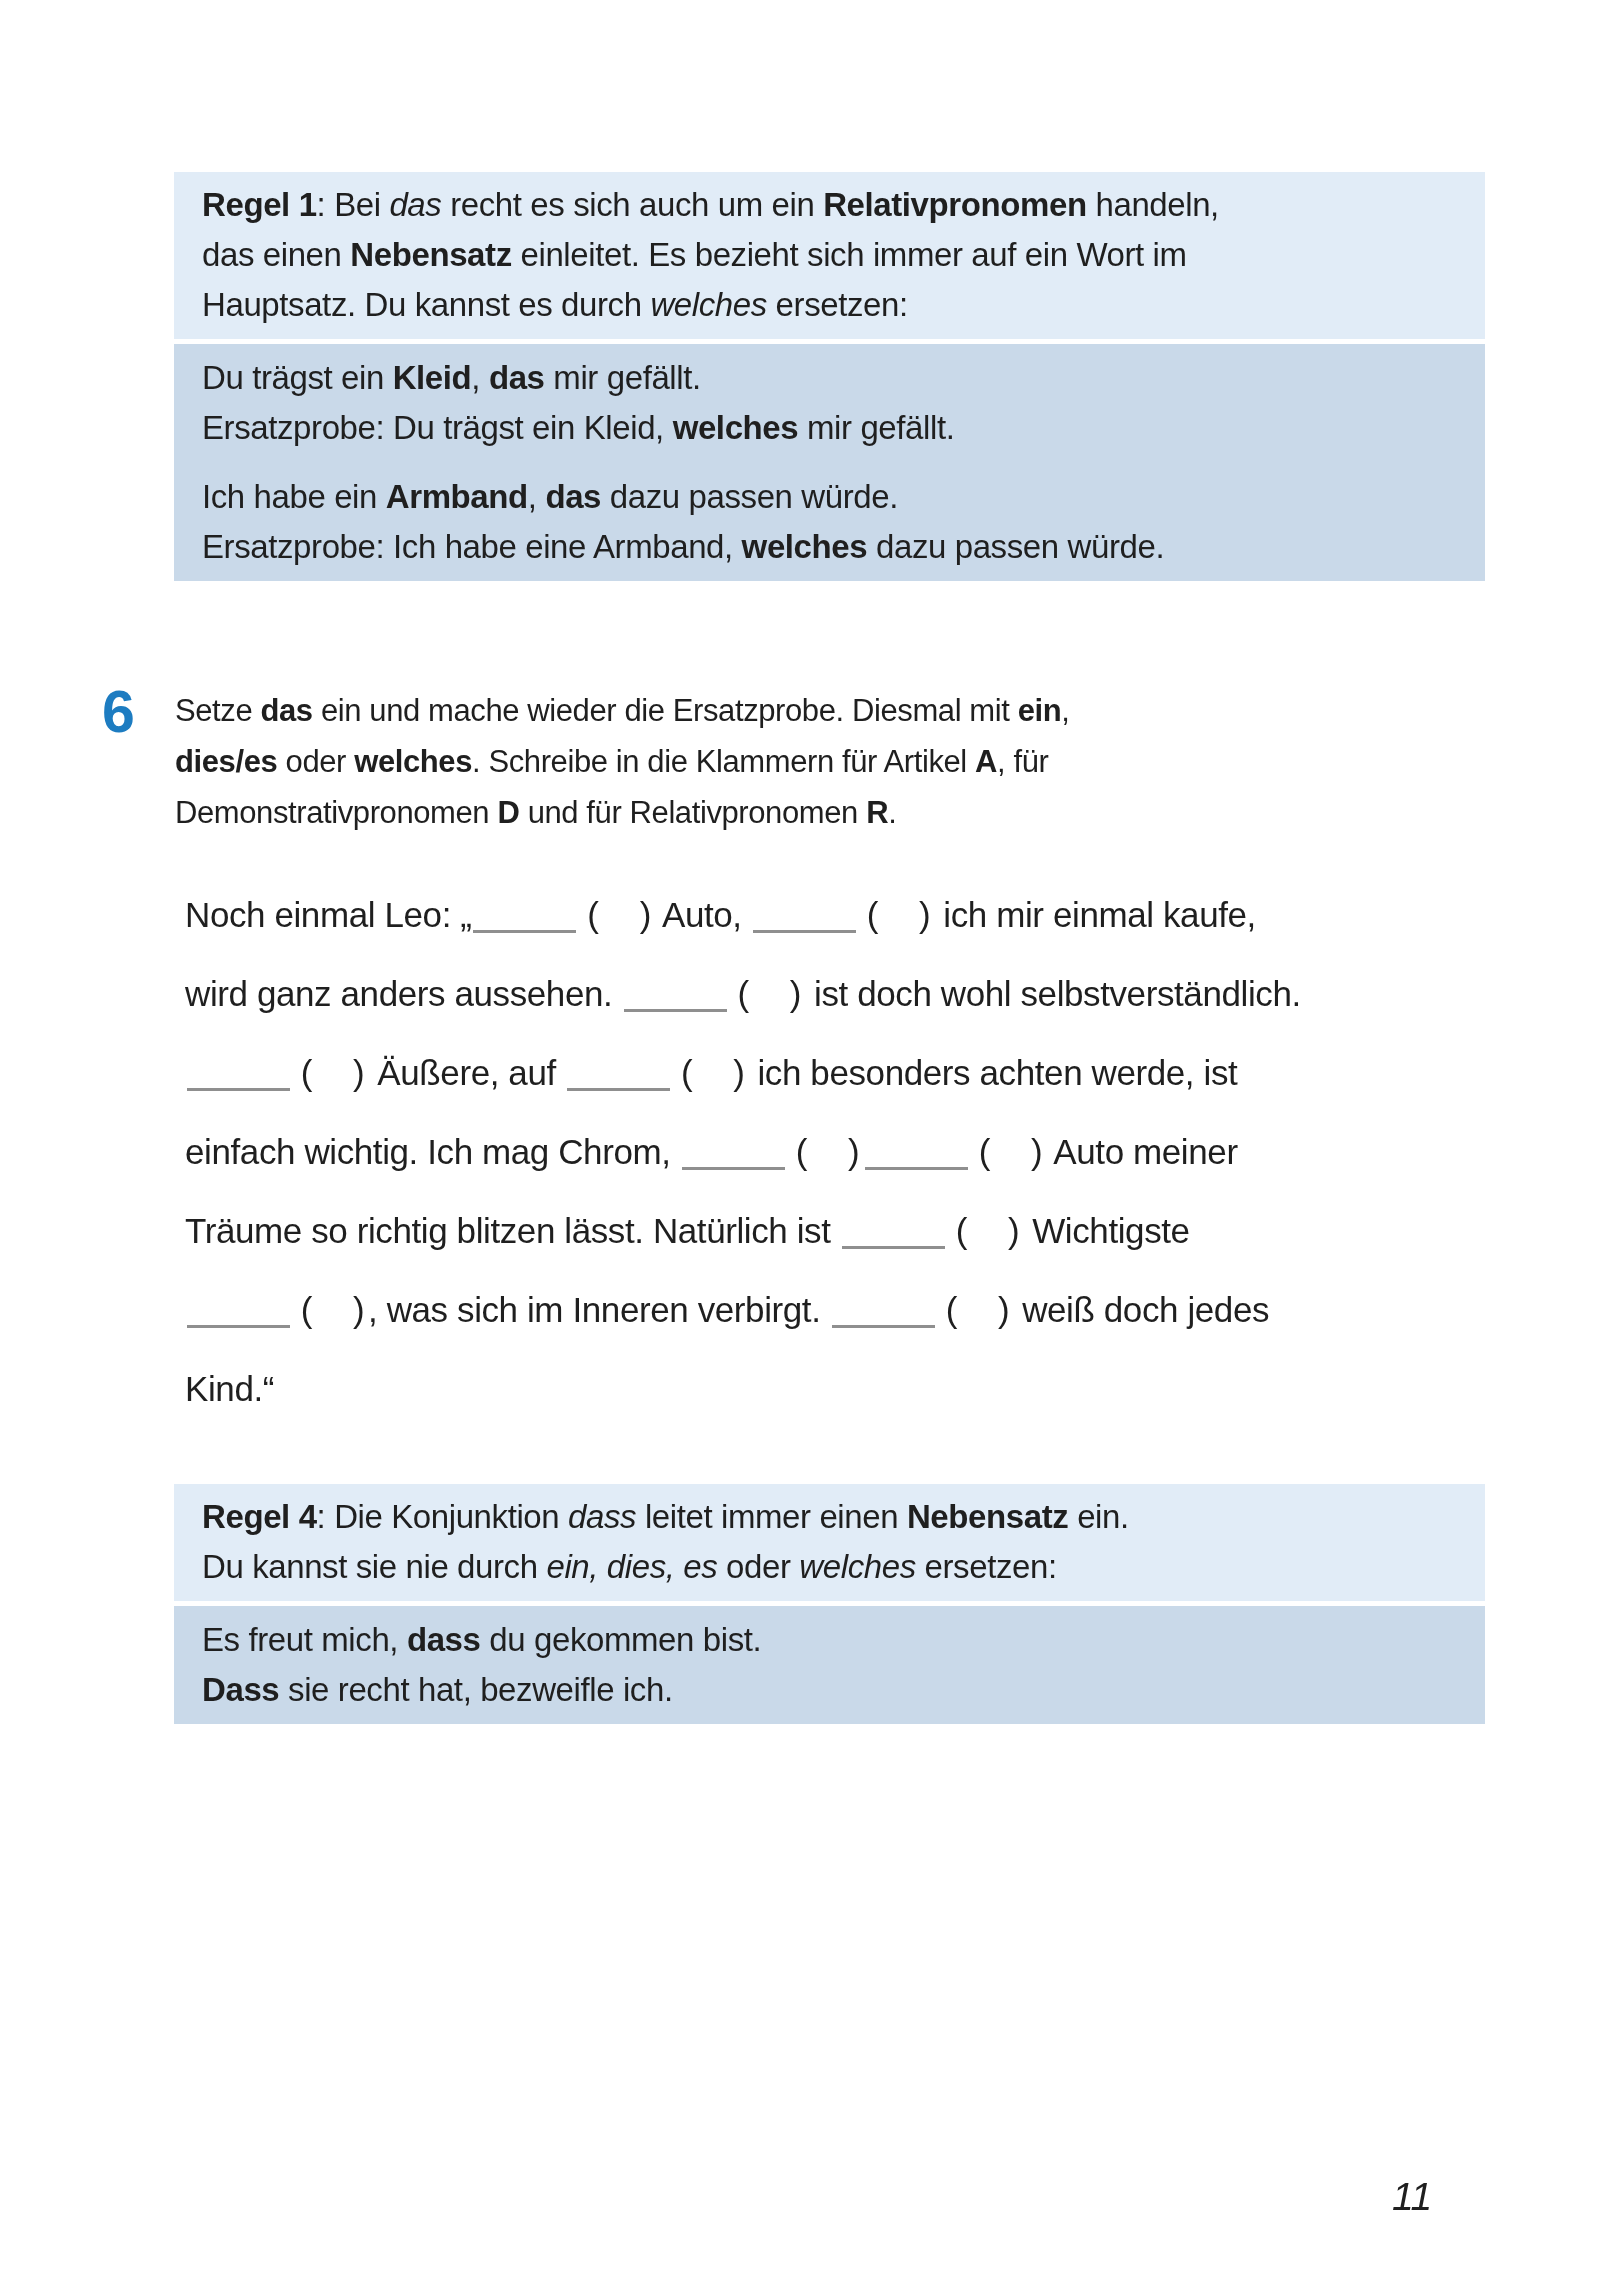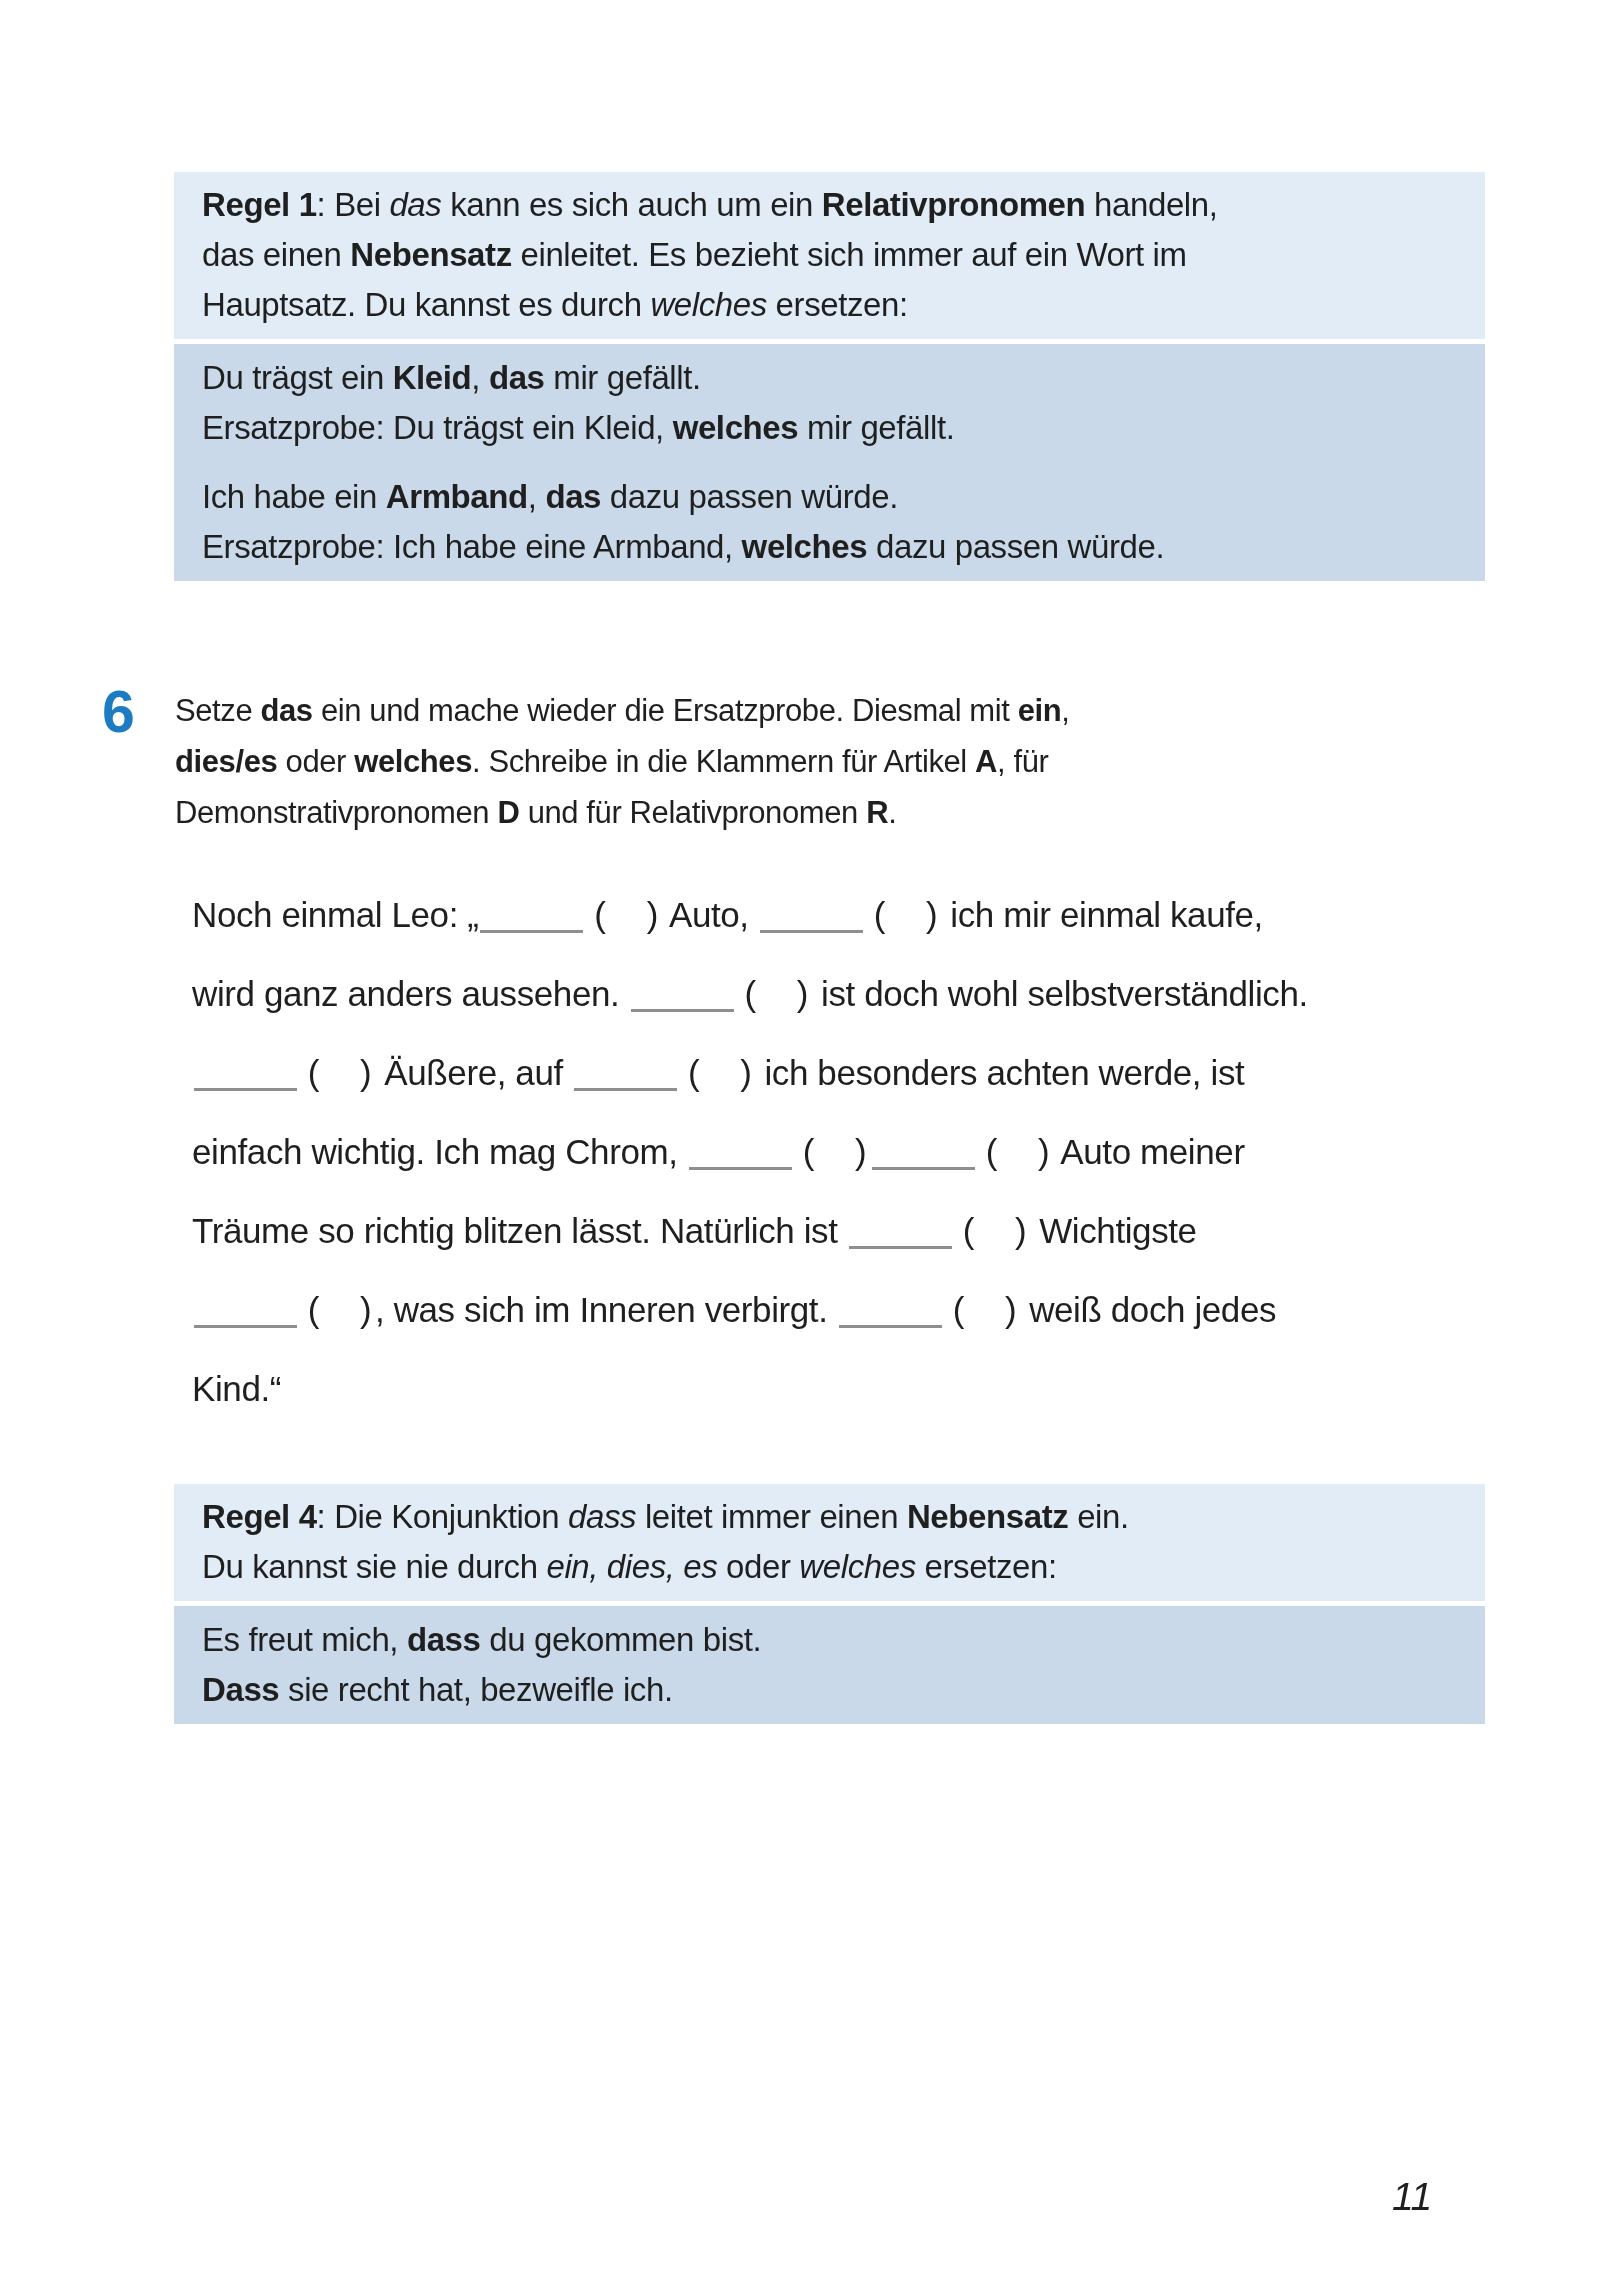--- a/index.html
+++ b/index.html
@@ -35,21 +35,21 @@
     position:absolute; left:102px; top:683px;
     font-size:59px; font-weight:bold;
     color:var(--accent, #1d7cc1);
     line-height:59px;
   }
   .ex-instruction {
     position:absolute; left:175px; top:685px; width:1227px;
     font-size:31px; line-height:51px;
   }
   .fill-text {
-    position:absolute; left:192px; top:875px; width:1347px;
+    position:absolute; left:185px; top:875px; width:1347px;
     font-size:35px;
   }
   .fill-text .line { height:79px; line-height:79px; white-space:nowrap; }
 
   .blank {
     display:inline-block; width:103px; height:2.8px;
     background:var(--blank-line, #8f8f8f);
     vertical-align:-5.5px; margin:0 5.5px 0 1.8px;
   }
   .parens { margin:0 3.7px 0 5.5px; }
@@ -60,21 +60,21 @@
     font-size:39px; line-height:42px;font-style:italic;
   }
 </style>
 </head>
 <body>
 
 <div class="page">
 
   <section class="rule-box rule3">
     <div class="rule-main">
-        <div class="line"><span class="b">Regel 1</span><span>: Bei </span><span class="i">das</span><span> kann es sich auch um ein </span><span class="b">Relativpronomen</span><span> handeln,</span></div>
+        <div class="line"><span class="b">Regel 1</span><span>: Bei </span><span class="i">das</span><span> recht es sich auch um ein </span><span class="b">Relativpronomen</span><span> handeln,</span></div>
         <div class="line"><span>das einen </span><span class="b">Nebensatz</span><span> einleitet. Es bezieht sich immer auf ein Wort im</span></div>
         <div class="line"><span>Hauptsatz. Du kannst es durch </span><span class="i">welches</span><span> ersetzen:</span></div>
       </div>
     <div class="rule-example">
         <div class="line"><span>Du trägst ein </span><span class="b">Kleid</span><span>, </span><span class="b">das</span><span> mir gefällt.</span></div>
         <div class="line"><span>Ersatzprobe: Du trägst ein Kleid, </span><span class="b">welches</span><span> mir gefällt.</span></div>
       </div>
     <div class="rule-example">
         <div class="line"><span>Ich habe ein </span><span class="b">Armband</span><span>, </span><span class="b">das</span><span> dazu passen würde.</span></div>
         <div class="line"><span>Ersatzprobe: Ich habe eine Armband, </span><span class="b">welches</span><span> dazu passen würde.</span></div>

